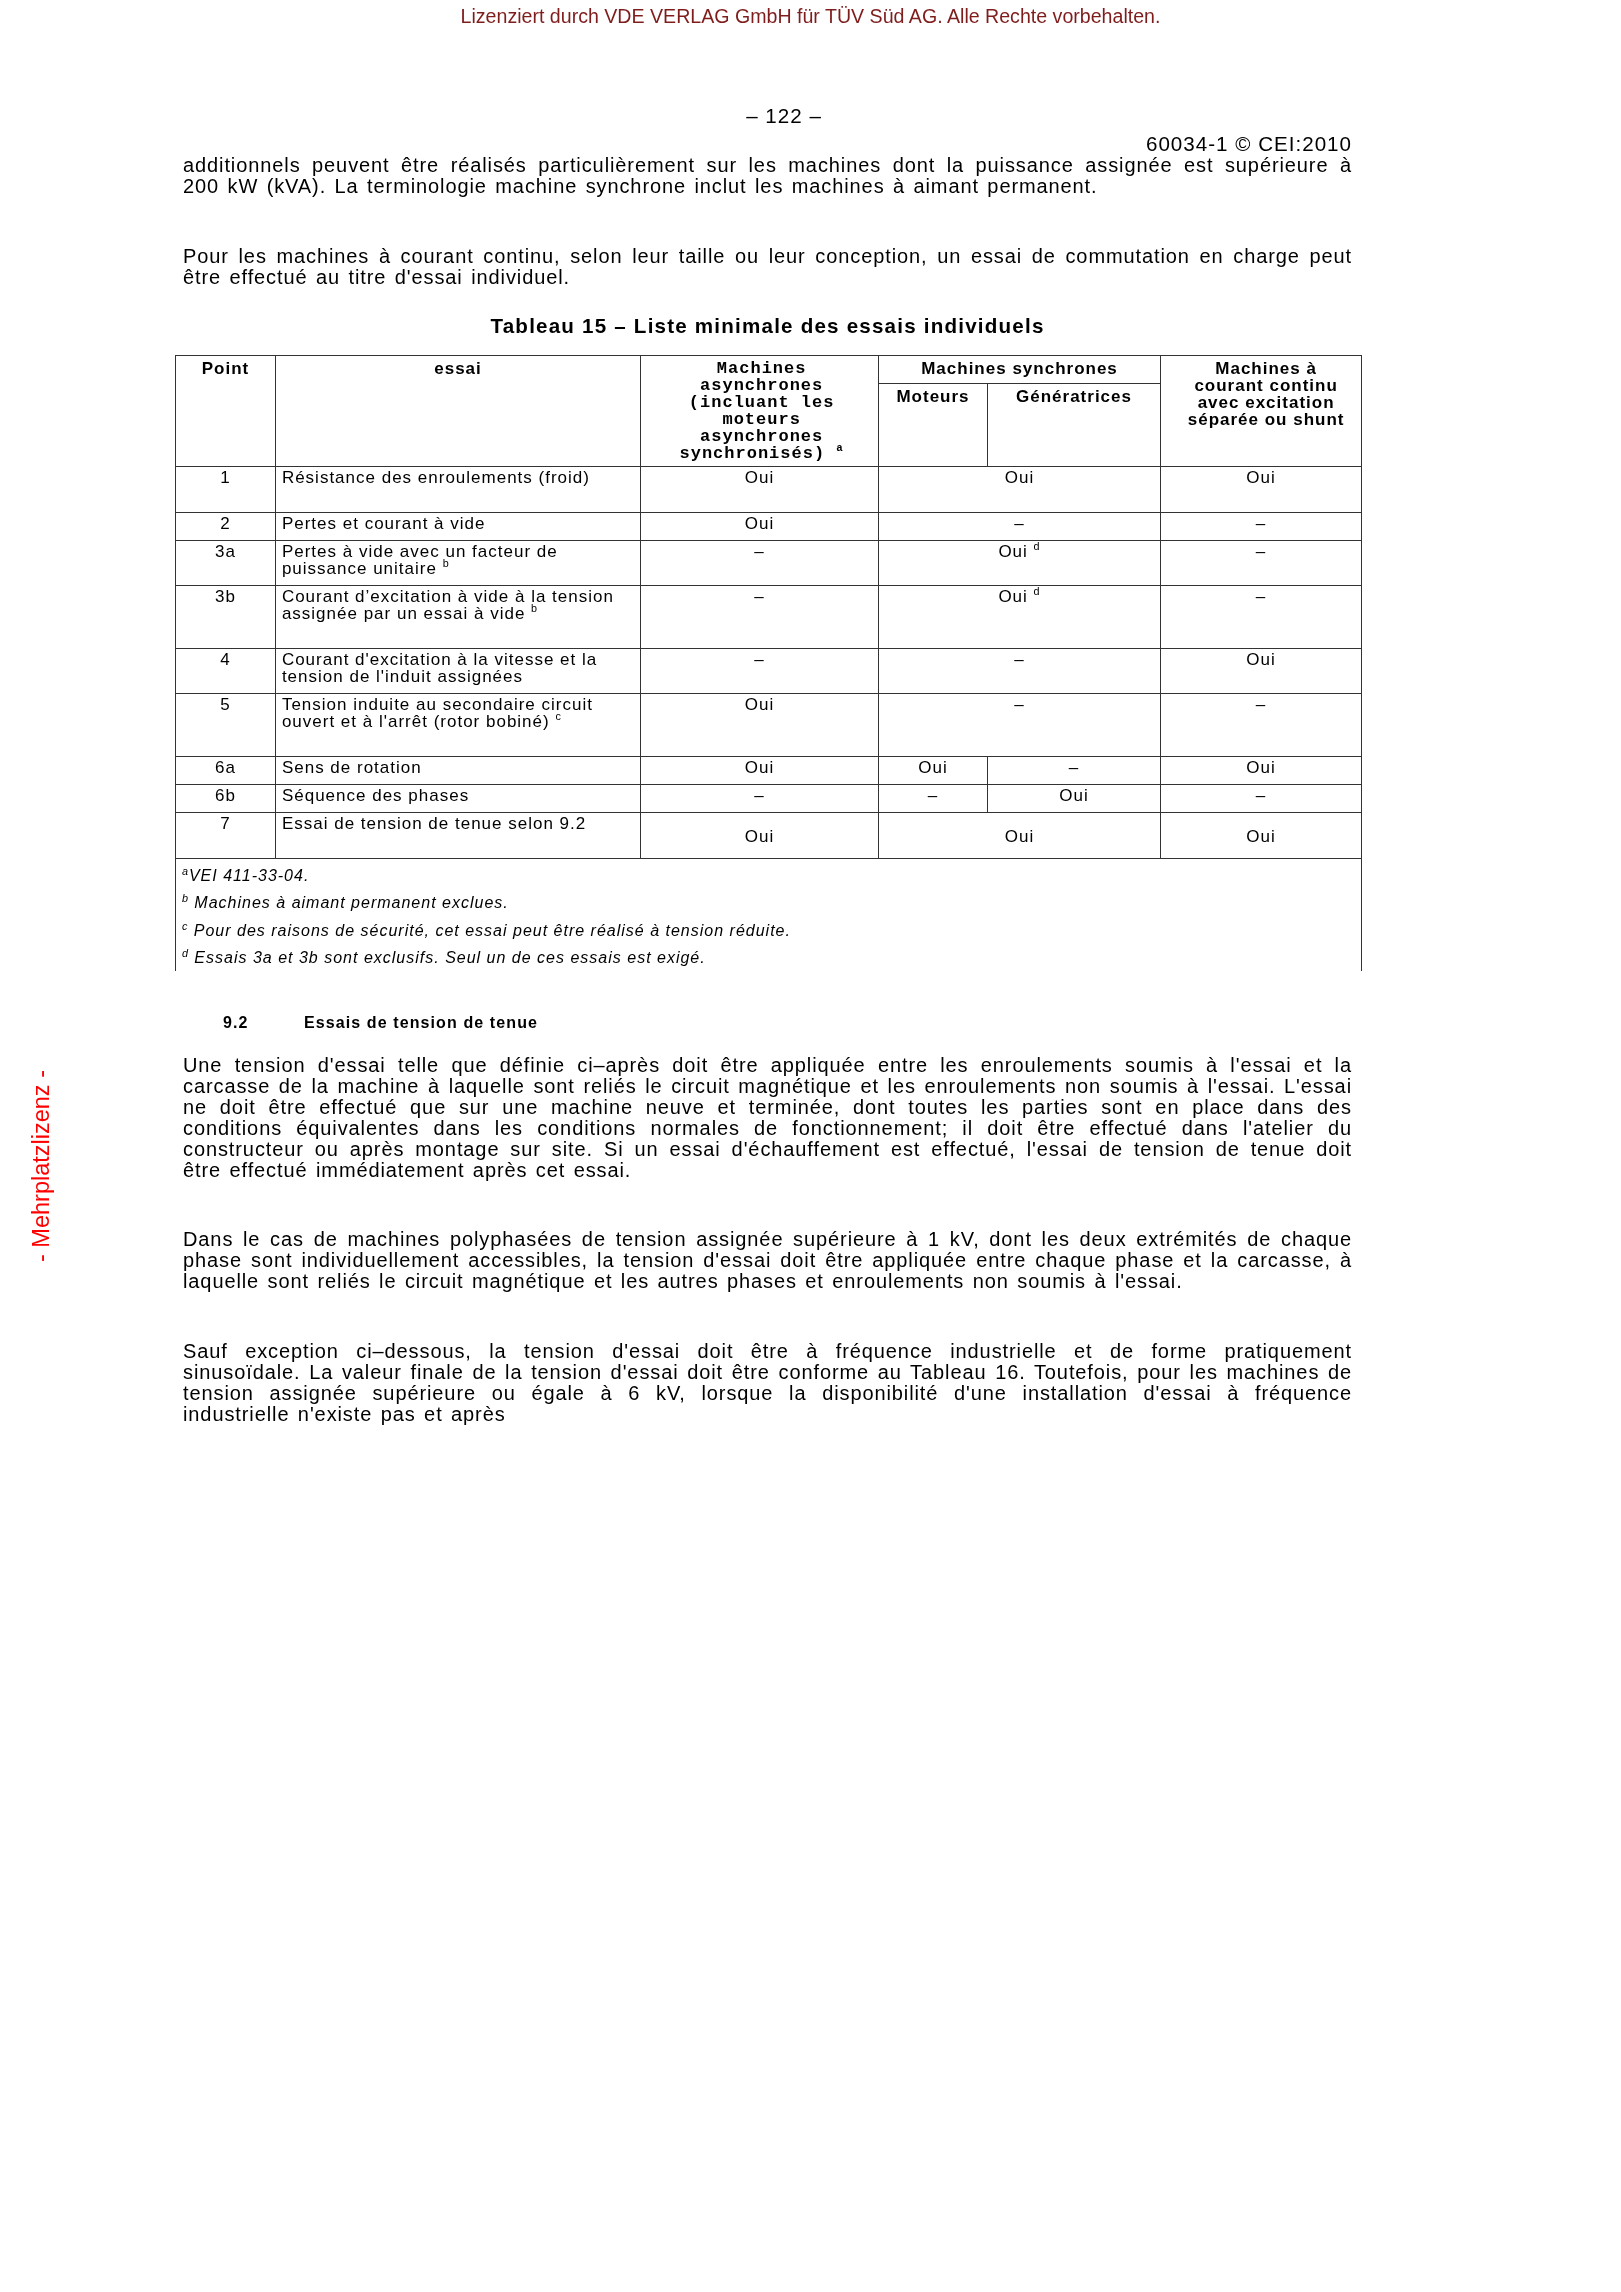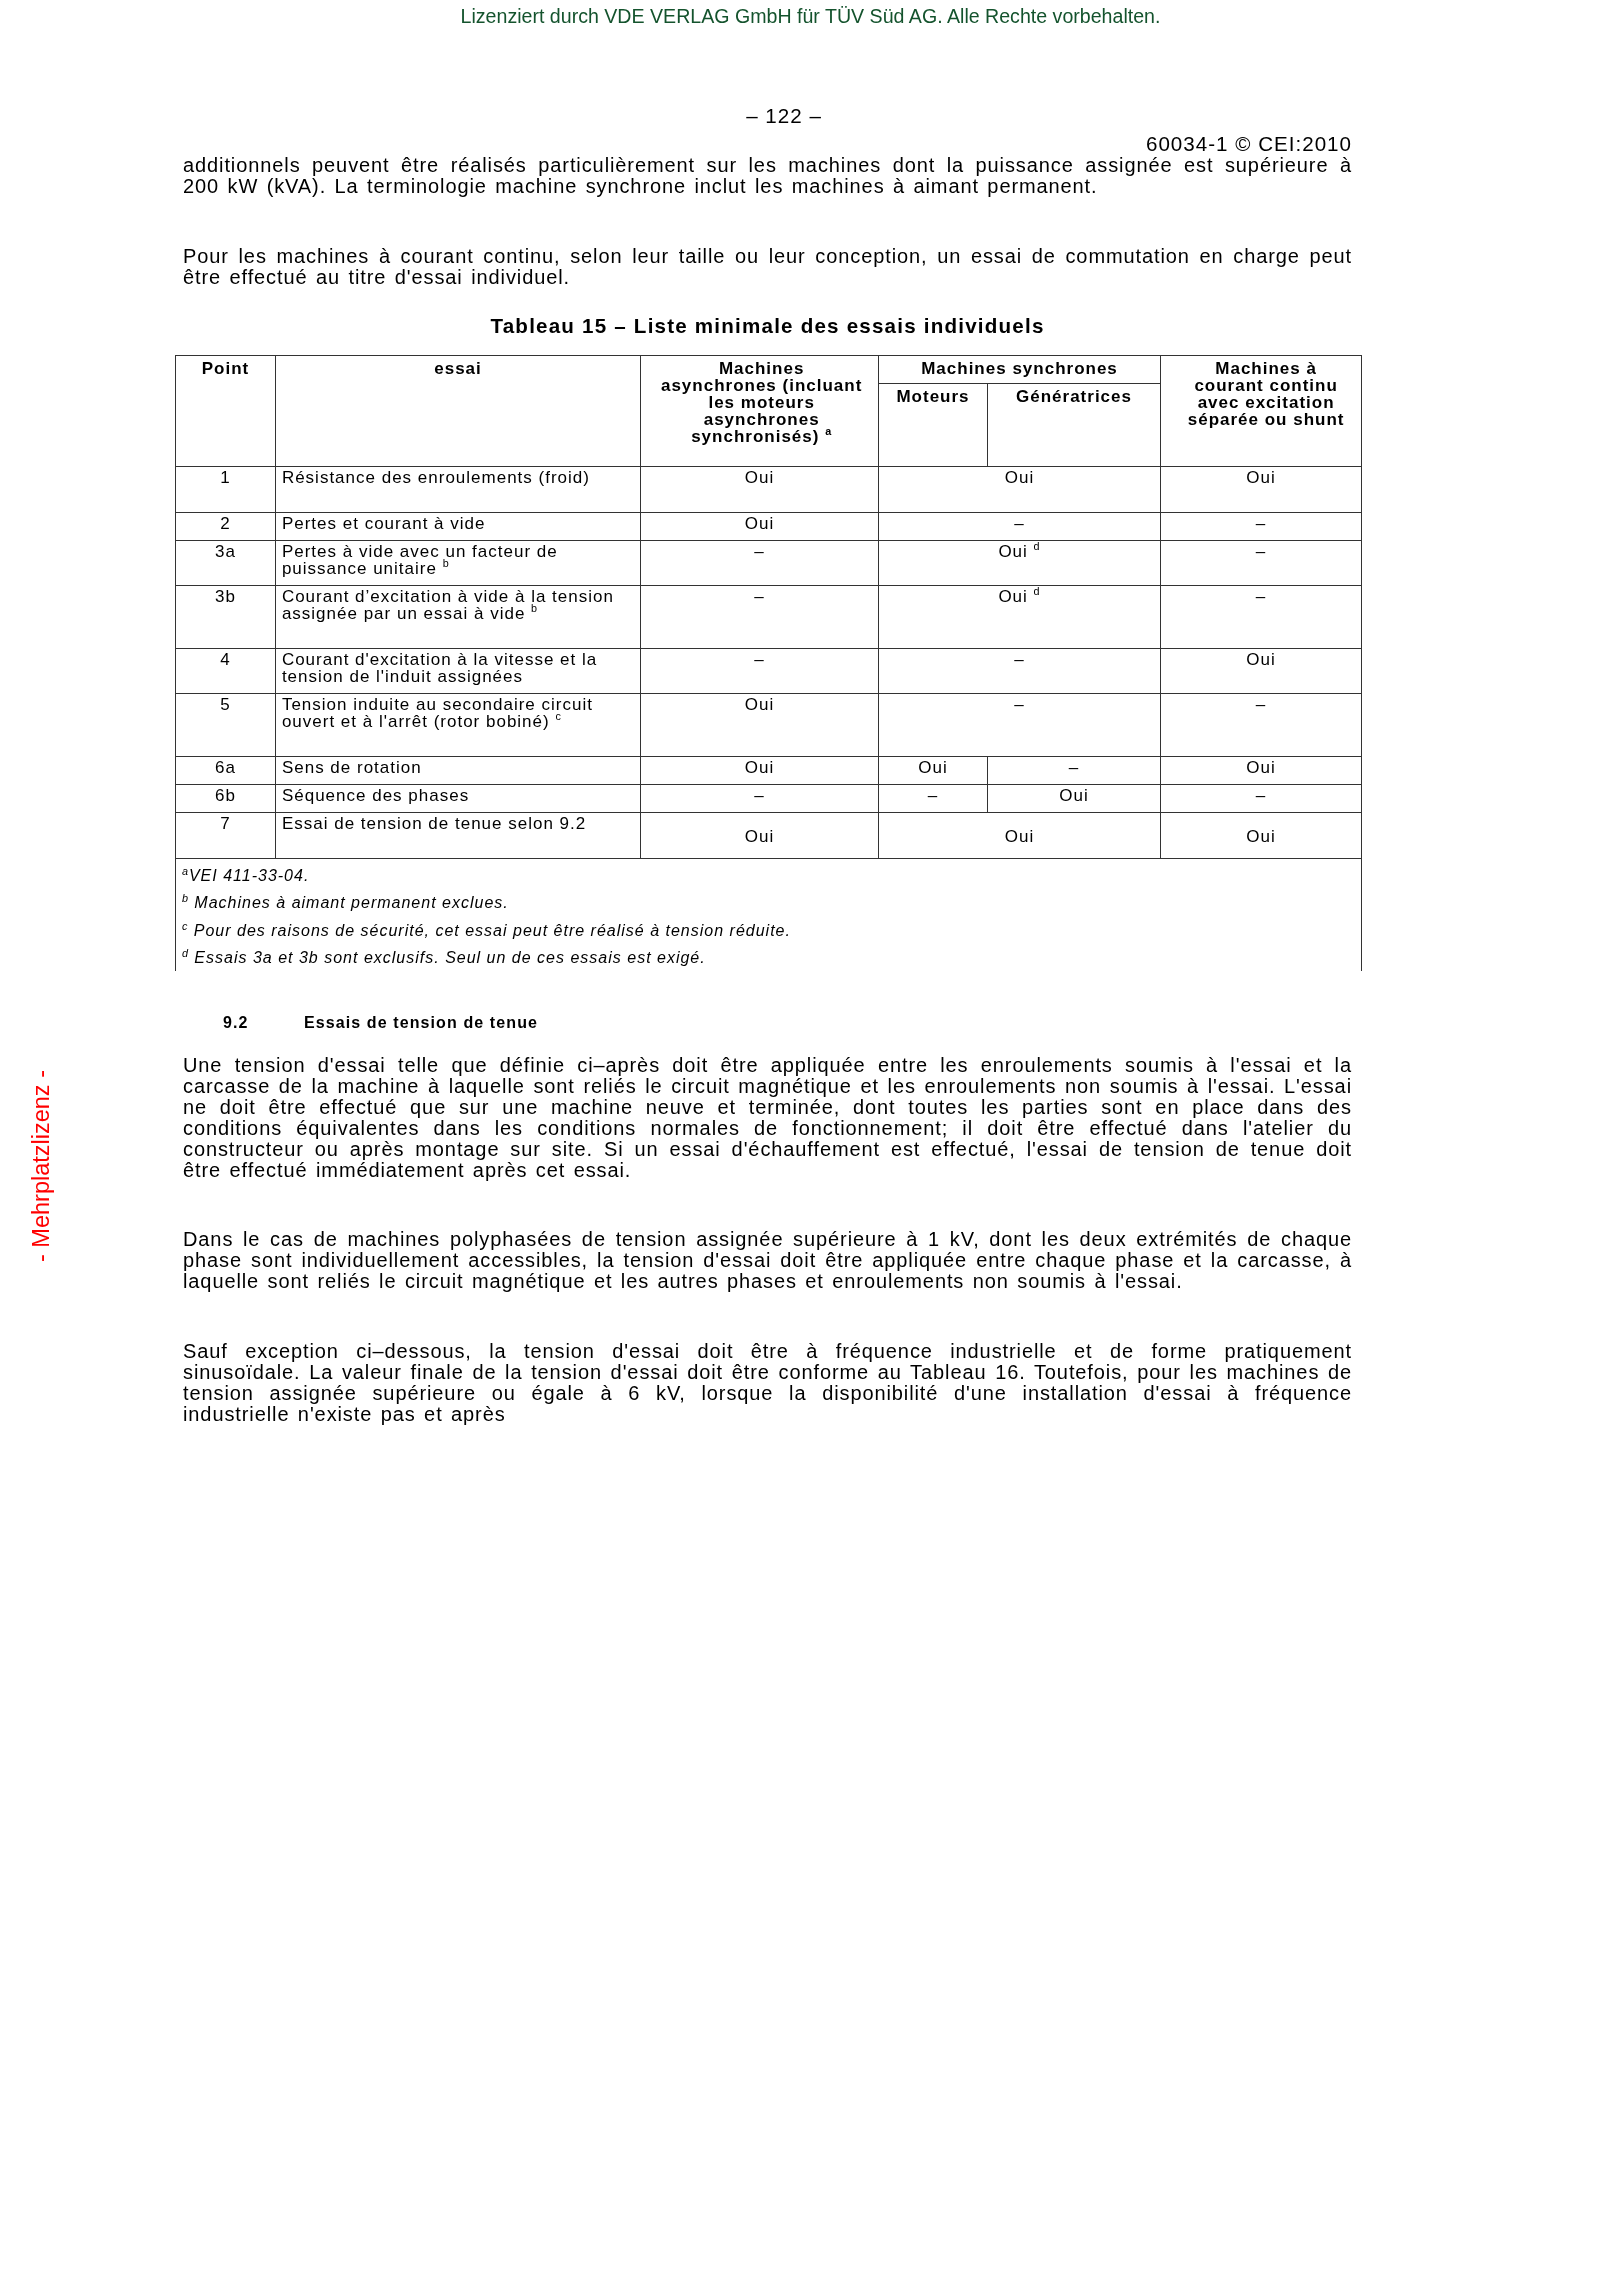--- a/index.html
+++ b/index.html
@@ -1,19 +1,19 @@
 <!DOCTYPE html>
 <html><head>
 <meta charset="utf-8">
 <style>
   html, body { margin: 0; padding: 0; background: #ffffff; }
   body { width: 1621px; height: 2293px; position: relative; overflow: hidden;
          font-family: "Liberation Sans", "DejaVu Sans", sans-serif; color: #000; }
   .abs { position: absolute; }
-  #license-banner { left: 0; width: 1621px; top: 4.9px; text-align: center; color: #14532d;
+  #license-banner { left: 0; width: 1621px; top: 4.9px; text-align: center; color: #7f1d1d;
                     font-size: 19.6px; line-height: 23.5px; }
   #side-watermark { left: 11.8px; top: 1161px; width: 392px; height: 29px; color: #ff0000;
                     font-size: 23.5px; line-height: 29px; text-align: center;
                     transform-origin: 0 0; transform: rotate(-90deg) translate(-196px, 0); }
   #side-watermark { left: 27.4px; top: 1362px; transform: rotate(-90deg); transform-origin: 0 0; }
   #page-number { left: 686px; width: 196px; top: 104px; text-align: center; font-size: 20.6px; letter-spacing: 1px; }
   #doc-ref { left: 980px; width: 372px; top: 104px; text-align: right; font-size: 20.6px; letter-spacing: 1px; margin-top: 28px; }
   .para { left: 183px; width: 1169px; font-size: 20px; line-height: 21px; text-align: justify;
           text-align-last: left; letter-spacing: 0.9px; word-spacing: 2px; }
   #p1 { top: 155px; }
@@ -58,21 +58,21 @@
     <col style="width:365px">
     <col style="width:238px">
     <col style="width:109px">
     <col style="width:173px">
     <col style="width:201px">
   </colgroup>
   <thead>
     <tr style="height:28px">
       <th rowspan="2">Point</th>
       <th rowspan="2">essai</th>
-      <th rowspan="2" style="padding-left:18px;padding-right:13.7px;"><span>Machines asynchrones (incluant les moteurs asynchrones synchronisés)</span> <span class="sup">a</span></th>
+      <th rowspan="2" style="padding-left:18px;padding-right:13.7px;font-family:Liberation Mono, monospace;"><span>Machines asynchrones (incluant les moteurs asynchrones synchronisés)</span> <span class="sup">a</span></th>
       <th colspan="2">Machines synchrones</th>
       <th rowspan="2" style="padding-left:20px;padding-right:9.8px;">Machines à courant continu avec excitation séparée ou shunt</th>
     </tr>
     <tr style="height:83px">
       <th>Moteurs</th>
       <th>Génératrices</th>
     </tr>
   </thead>
   <tbody id="t15-body">
       <tr style="height: 46px;">

